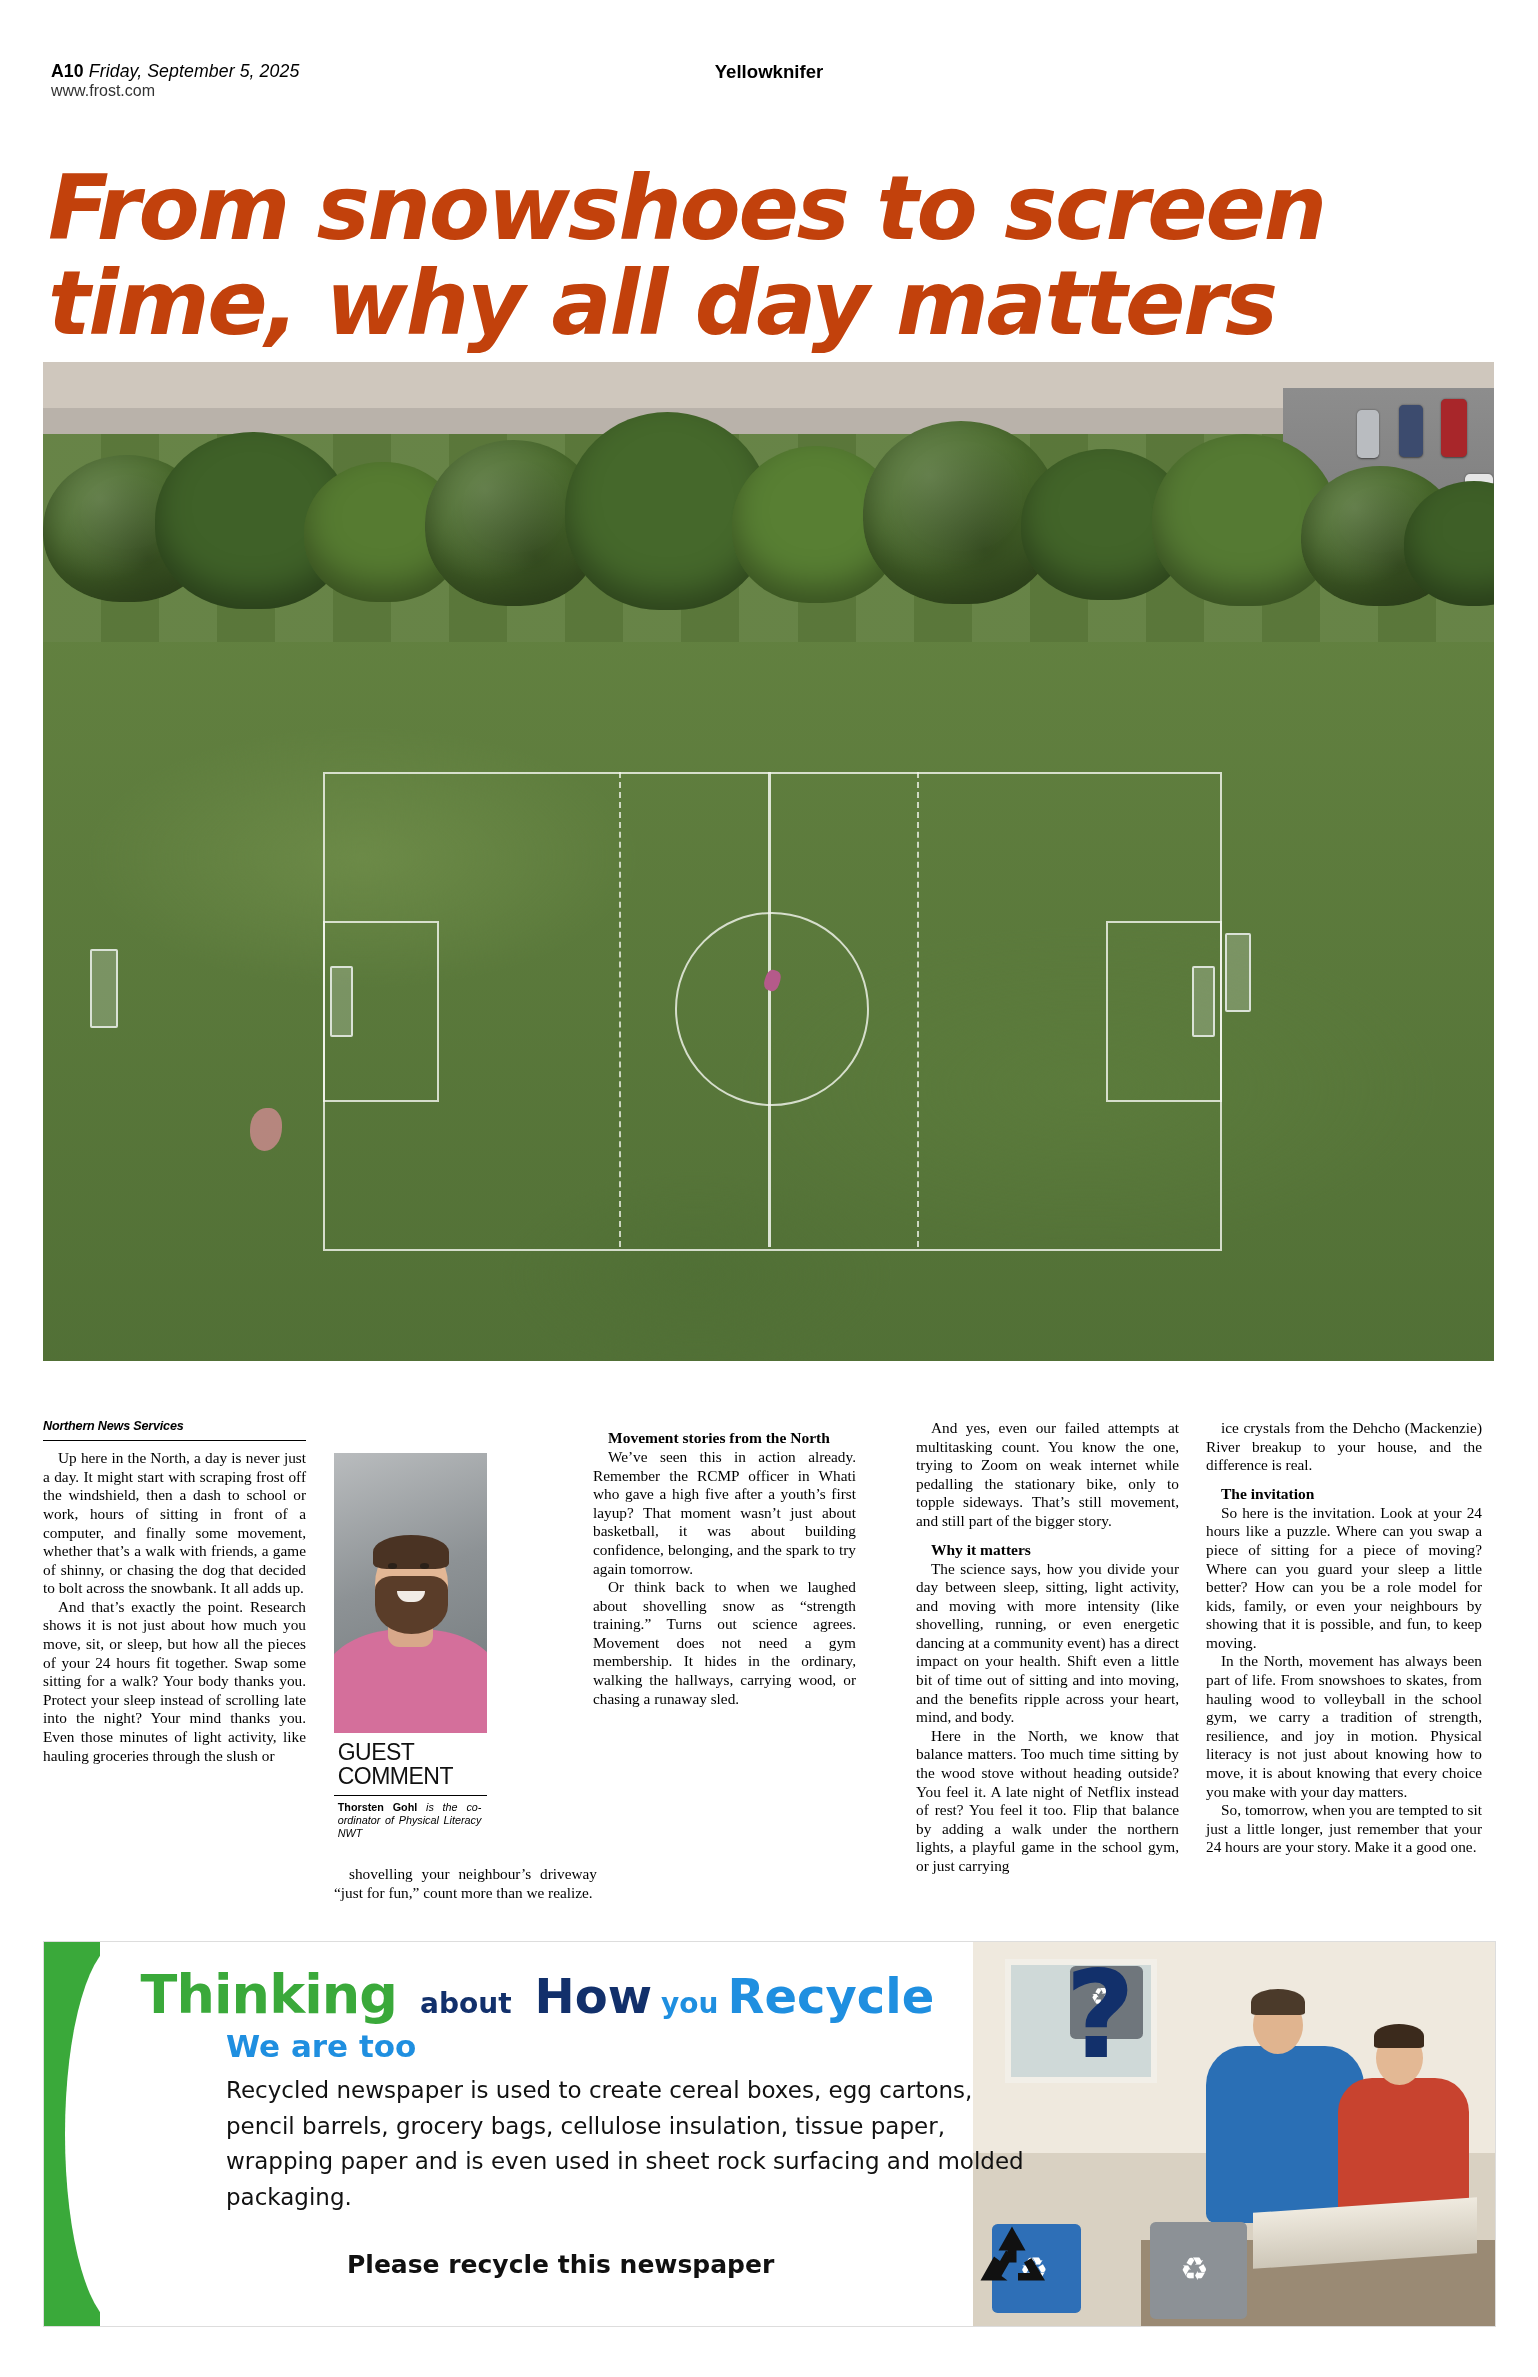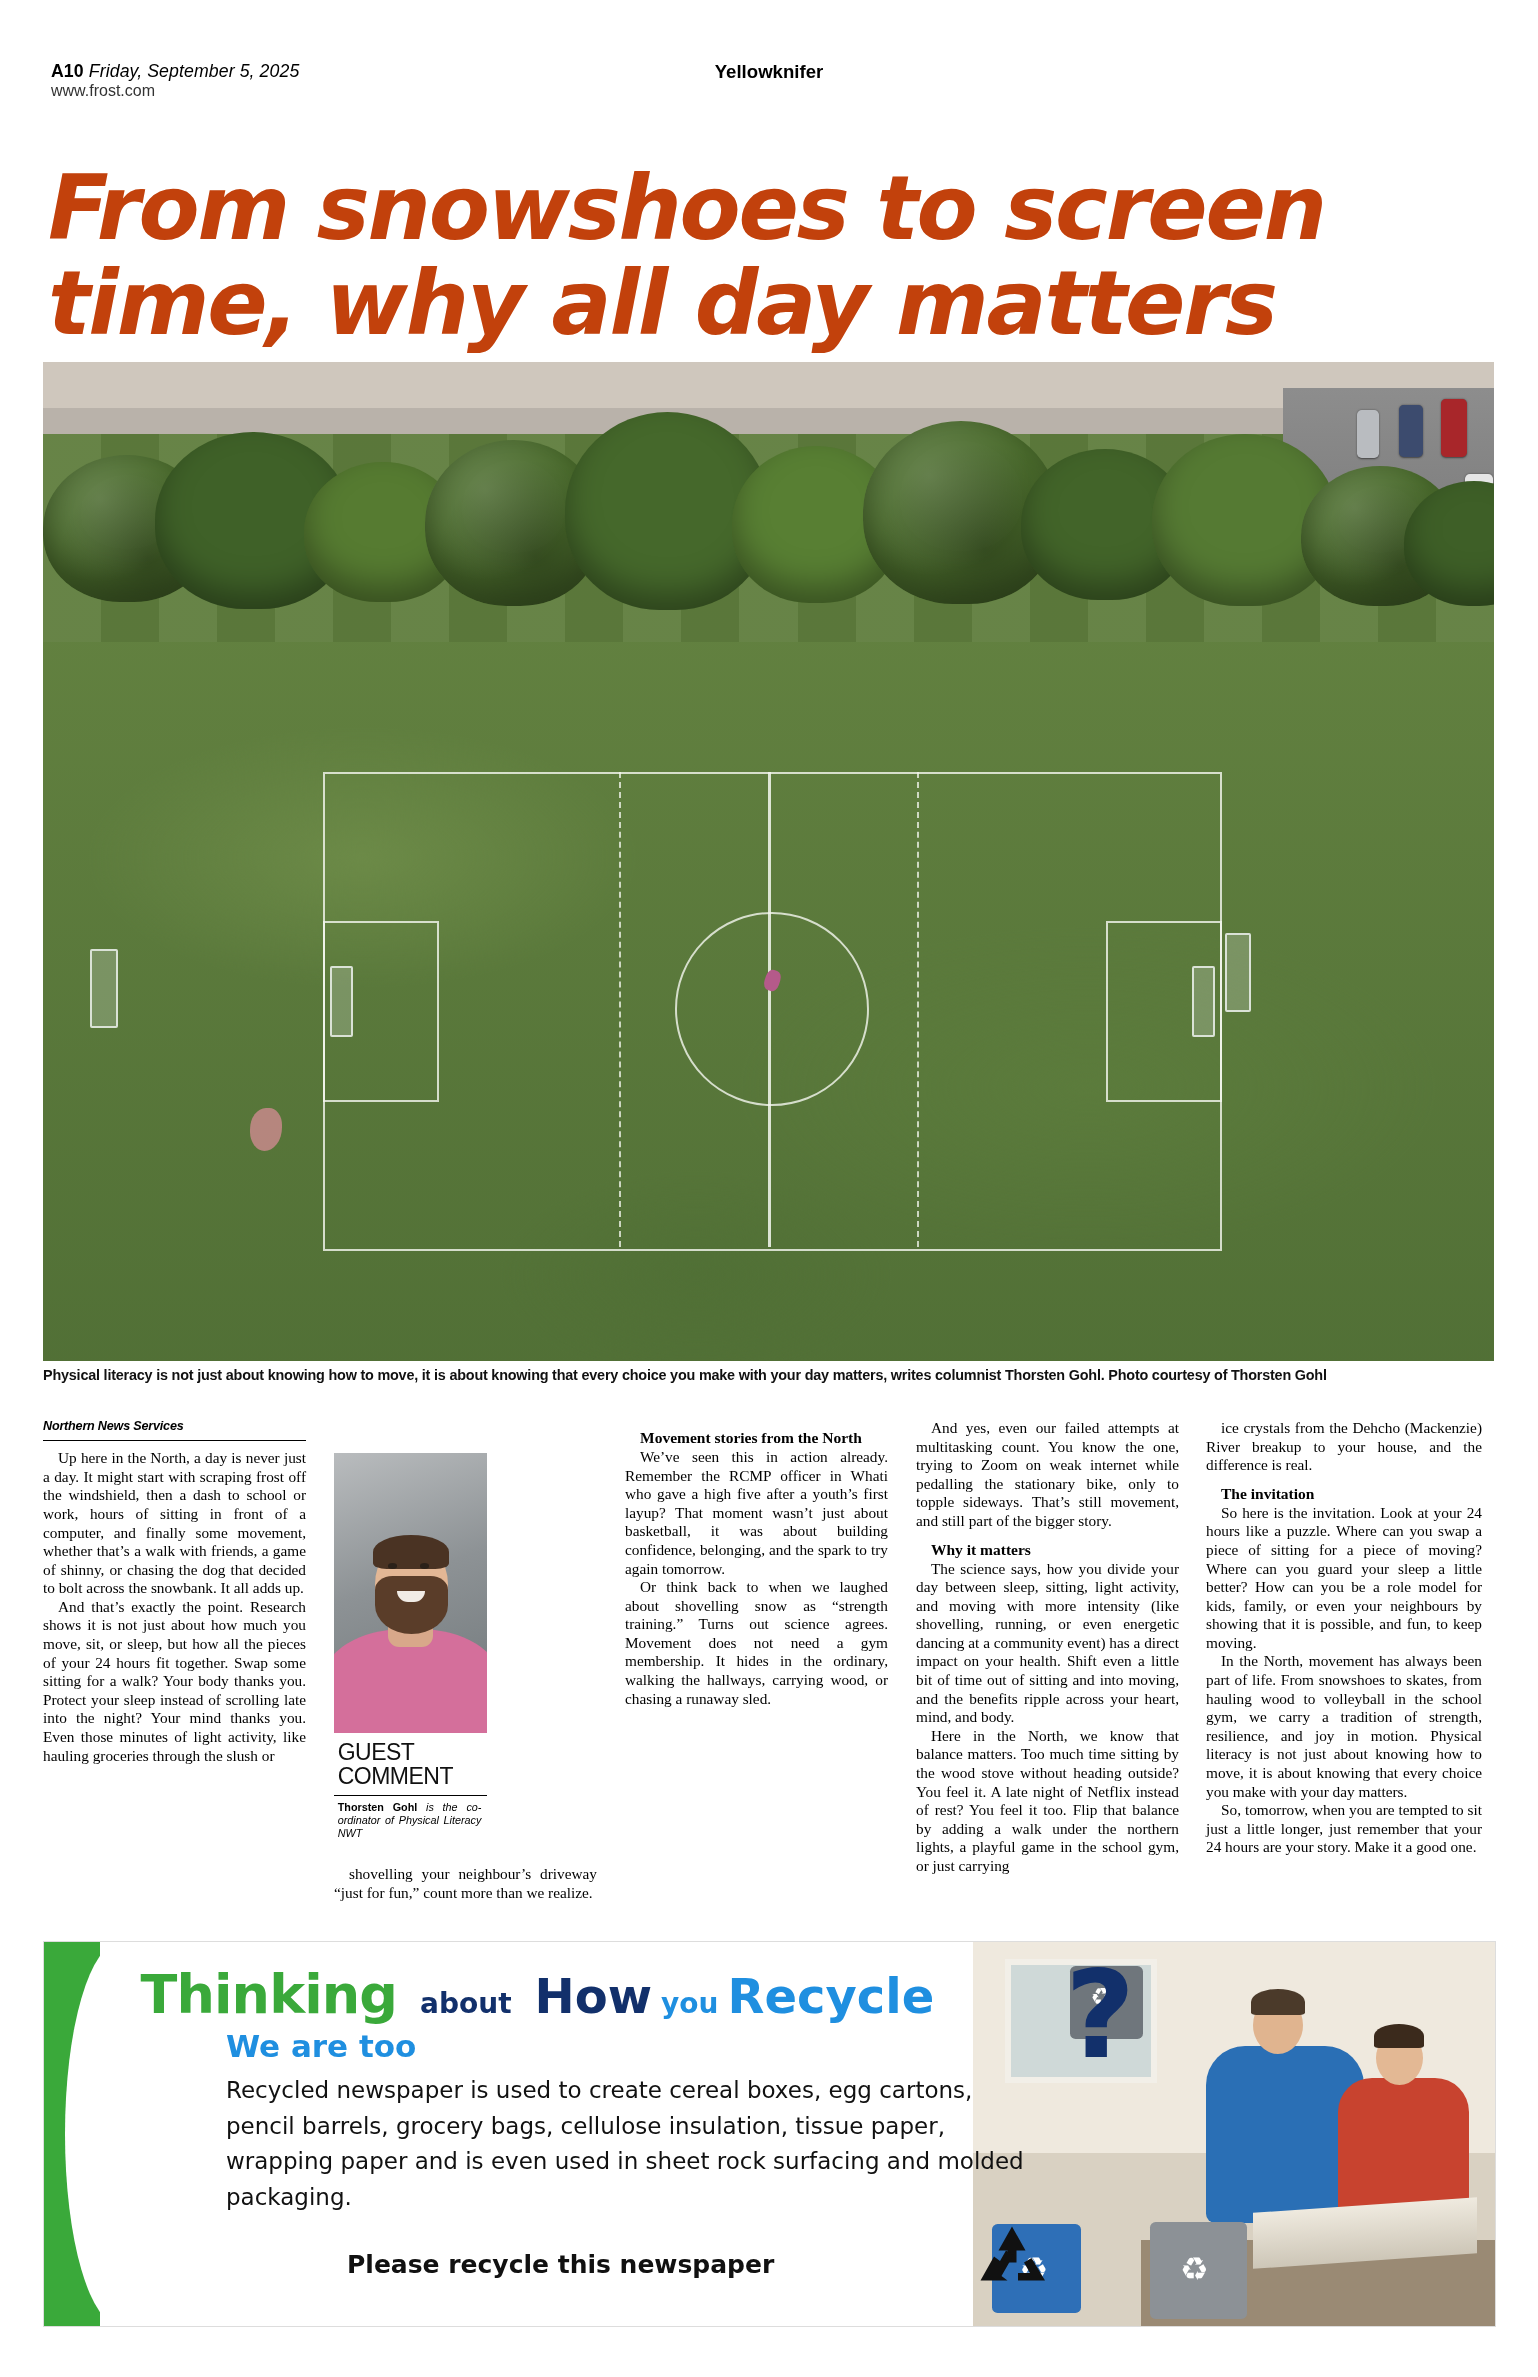--- a/index.html
+++ b/index.html
@@ -212,21 +212,21 @@
   .col p.first { text-indent: 15px; }
   .col h4 {
     margin: 10.3px 0 0 0;
     font-size: 15.5px;
     font-weight: bold;
     text-indent: 15px;
     text-align: left;
   }
   .c1 { left: 0; }
   .c2 { left: 291px; }
-  .c3 { left: 582px; }
+  .c3 { left: 550px; }
   .c4 { left: 873px; }
   .c5 { left: 1163px; width: 276px; }
 
   .kicker {
     font-family: "Liberation Sans", sans-serif;
     font-style: italic;
     font-weight: bold;
     font-size: 12.6px;
     letter-spacing: -0.2px;
     border-bottom: 1.4px solid #000;
@@ -490,21 +490,20 @@
     <div class="dashed-v" style="left:576px;top:410px;height:475px;"></div>
     <div class="dashed-v" style="left:874px;top:410px;height:475px;"></div>
     <div class="goal" style="left:47px;top:587px;width:24px;height:75px;"></div>
     <div class="goal" style="left:1182px;top:571px;width:22.4px;height:75px;"></div>
     <div class="goal" style="left:287px;top:604px;width:18.6px;height:67px;"></div>
     <div class="goal" style="left:1149px;top:604px;width:18.6px;height:67px;"></div>
     <div class="person" style="left:722px;top:608px;"></div>
     <div class="pink-blob" style="left:207px;top:746px;"></div>
   </div>
 
-  <div class="caption">Physical literacy is not just about knowing how to move, it is about knowing that every choice you make with your day matters, writes columnist Thorsten Gohl. Photo courtesy of Thorsten Gohl</div>
 
   <div class="body-area">
 
     <div class="col c1">
       <div class="kicker">Northern News Services</div>
       <p class="first">Up here in the North, a day is never just a day. It might start with scraping frost off the windshield, then a dash to school or work, hours of sitting in front of a computer, and finally some movement, whether that’s a walk with friends, a game of shinny, or chasing the dog that decided to bolt across the snowbank. It all adds up.</p>
       <p>And that’s exactly the point. Research shows it is not just about how much you move, sit, or sleep, but how all the pieces of your 24 hours fit together. Swap some sitting for a walk? Your body thanks you. Protect your sleep instead of scrolling late into the night? Your mind thanks you. Even those minutes of light activity, like hauling groceries through the slush or</p>
     </div>
 
     <div class="col c2">

